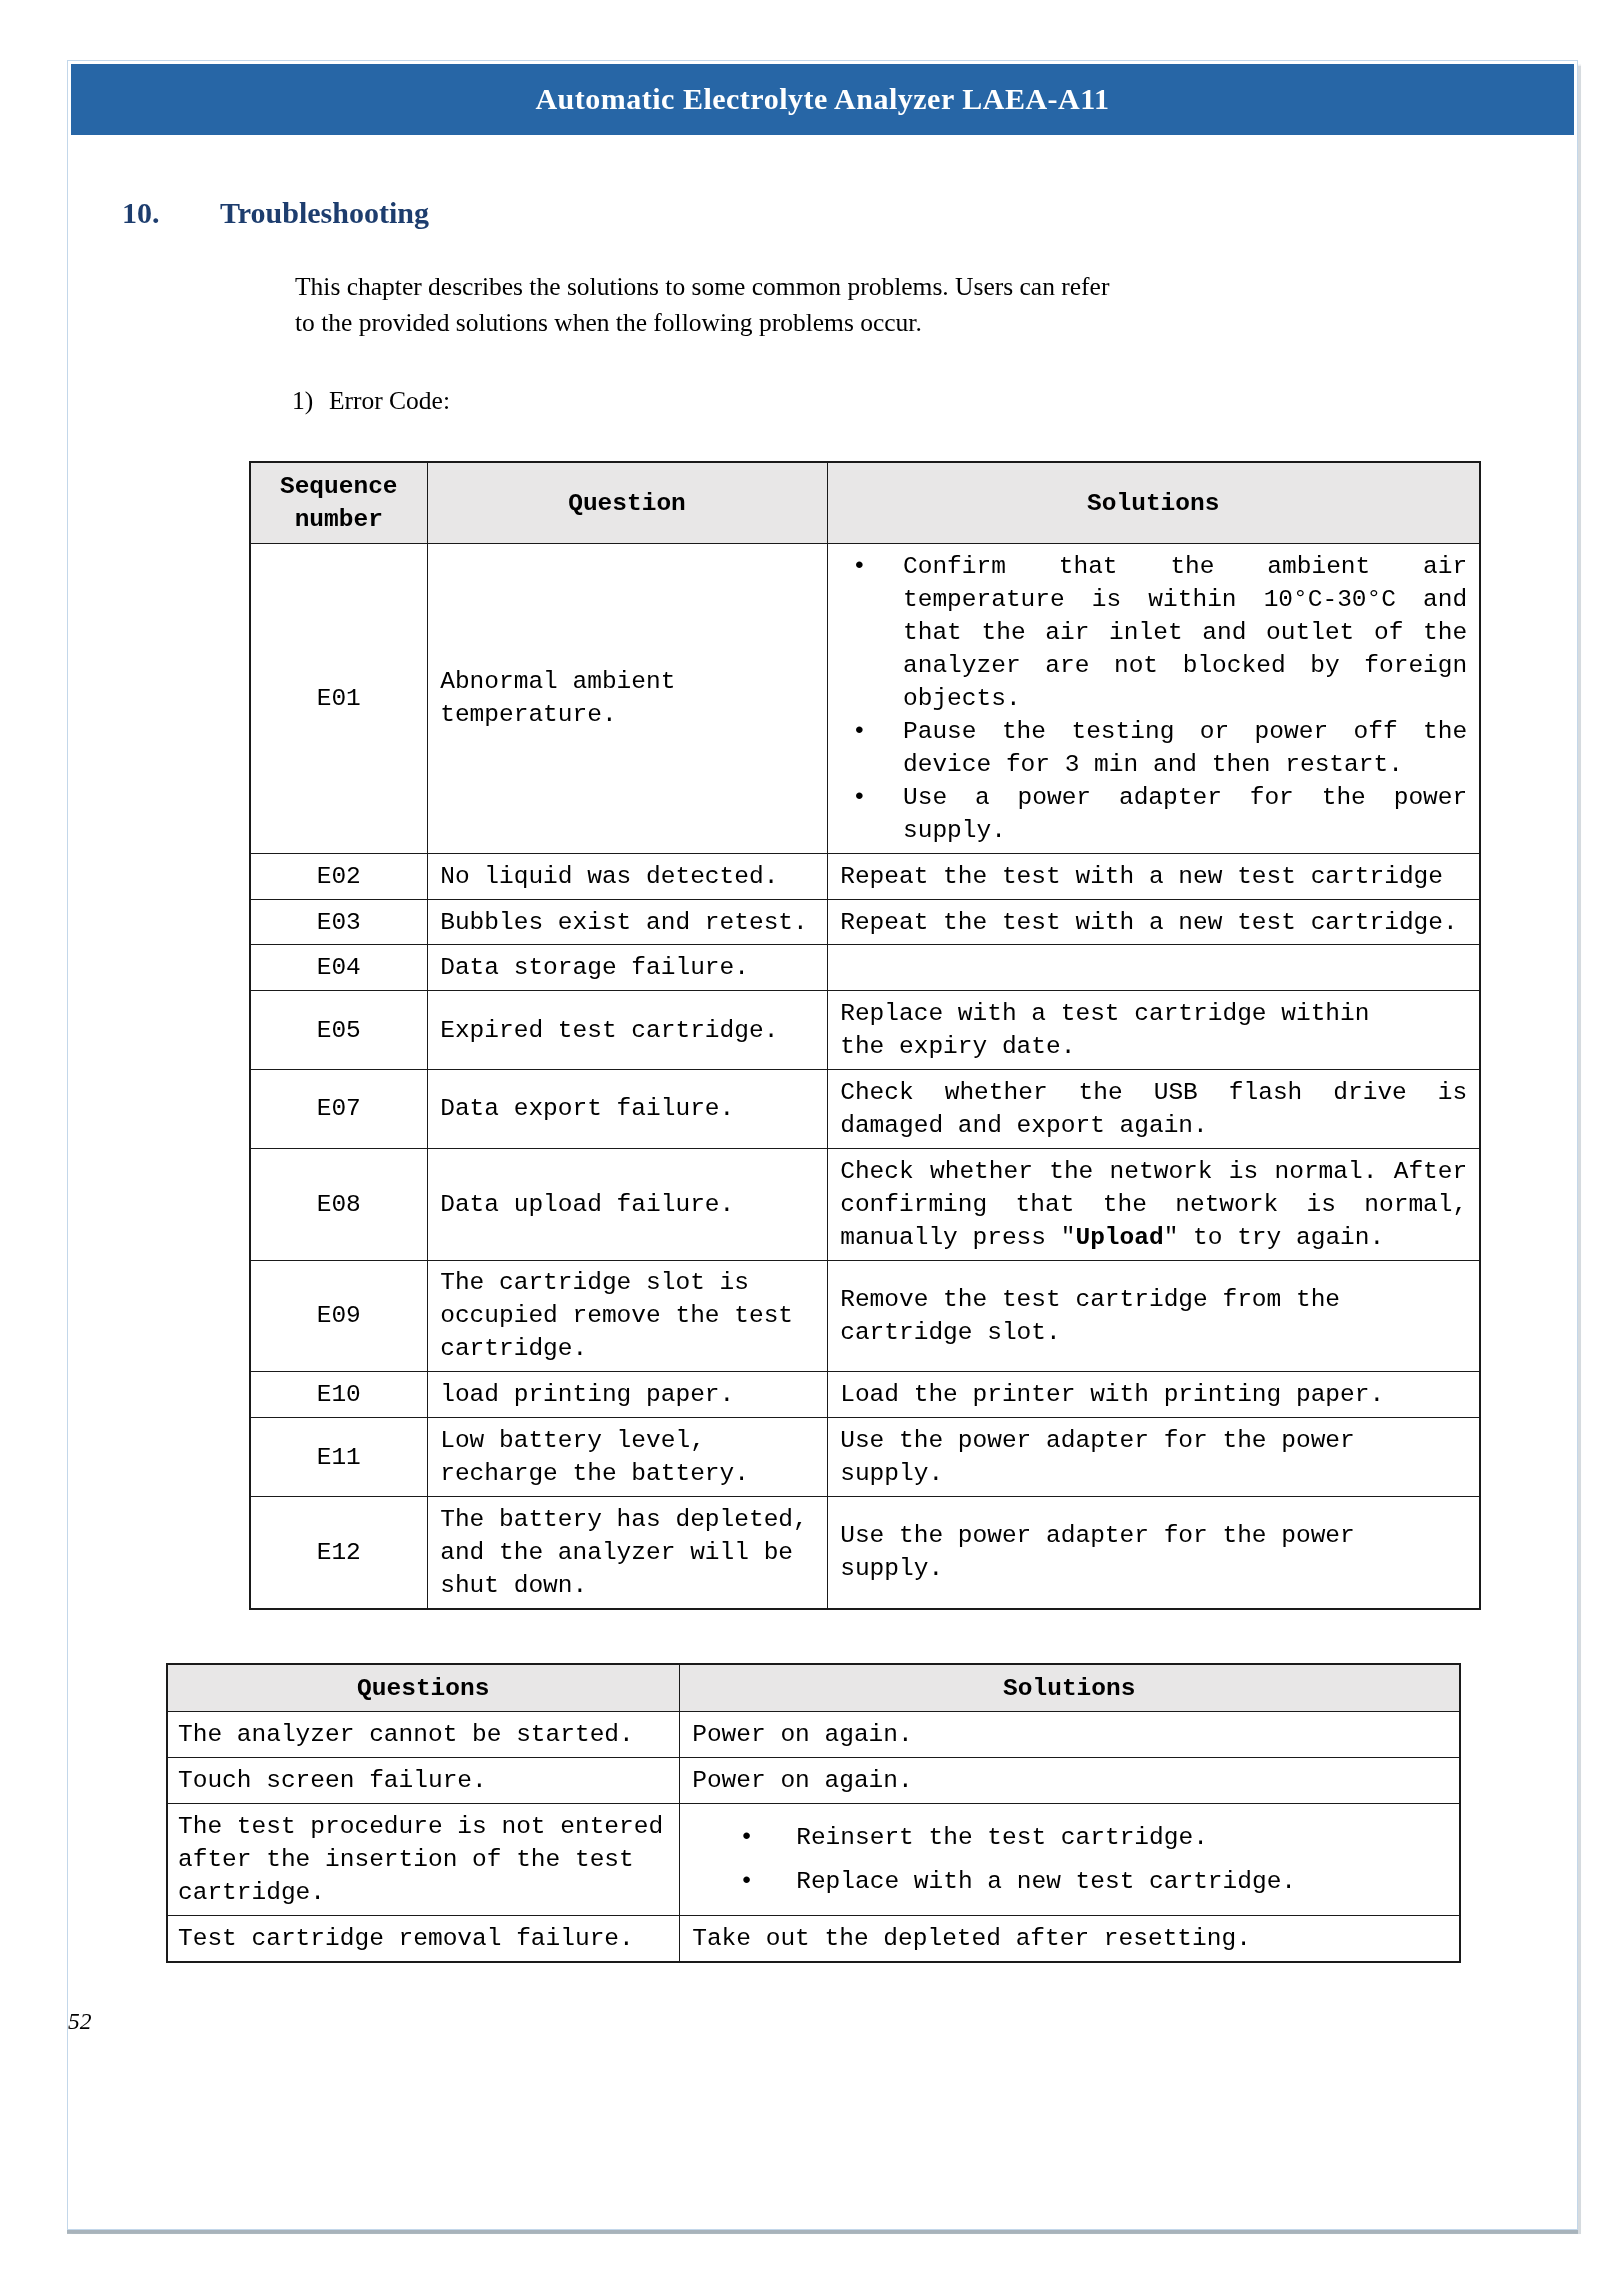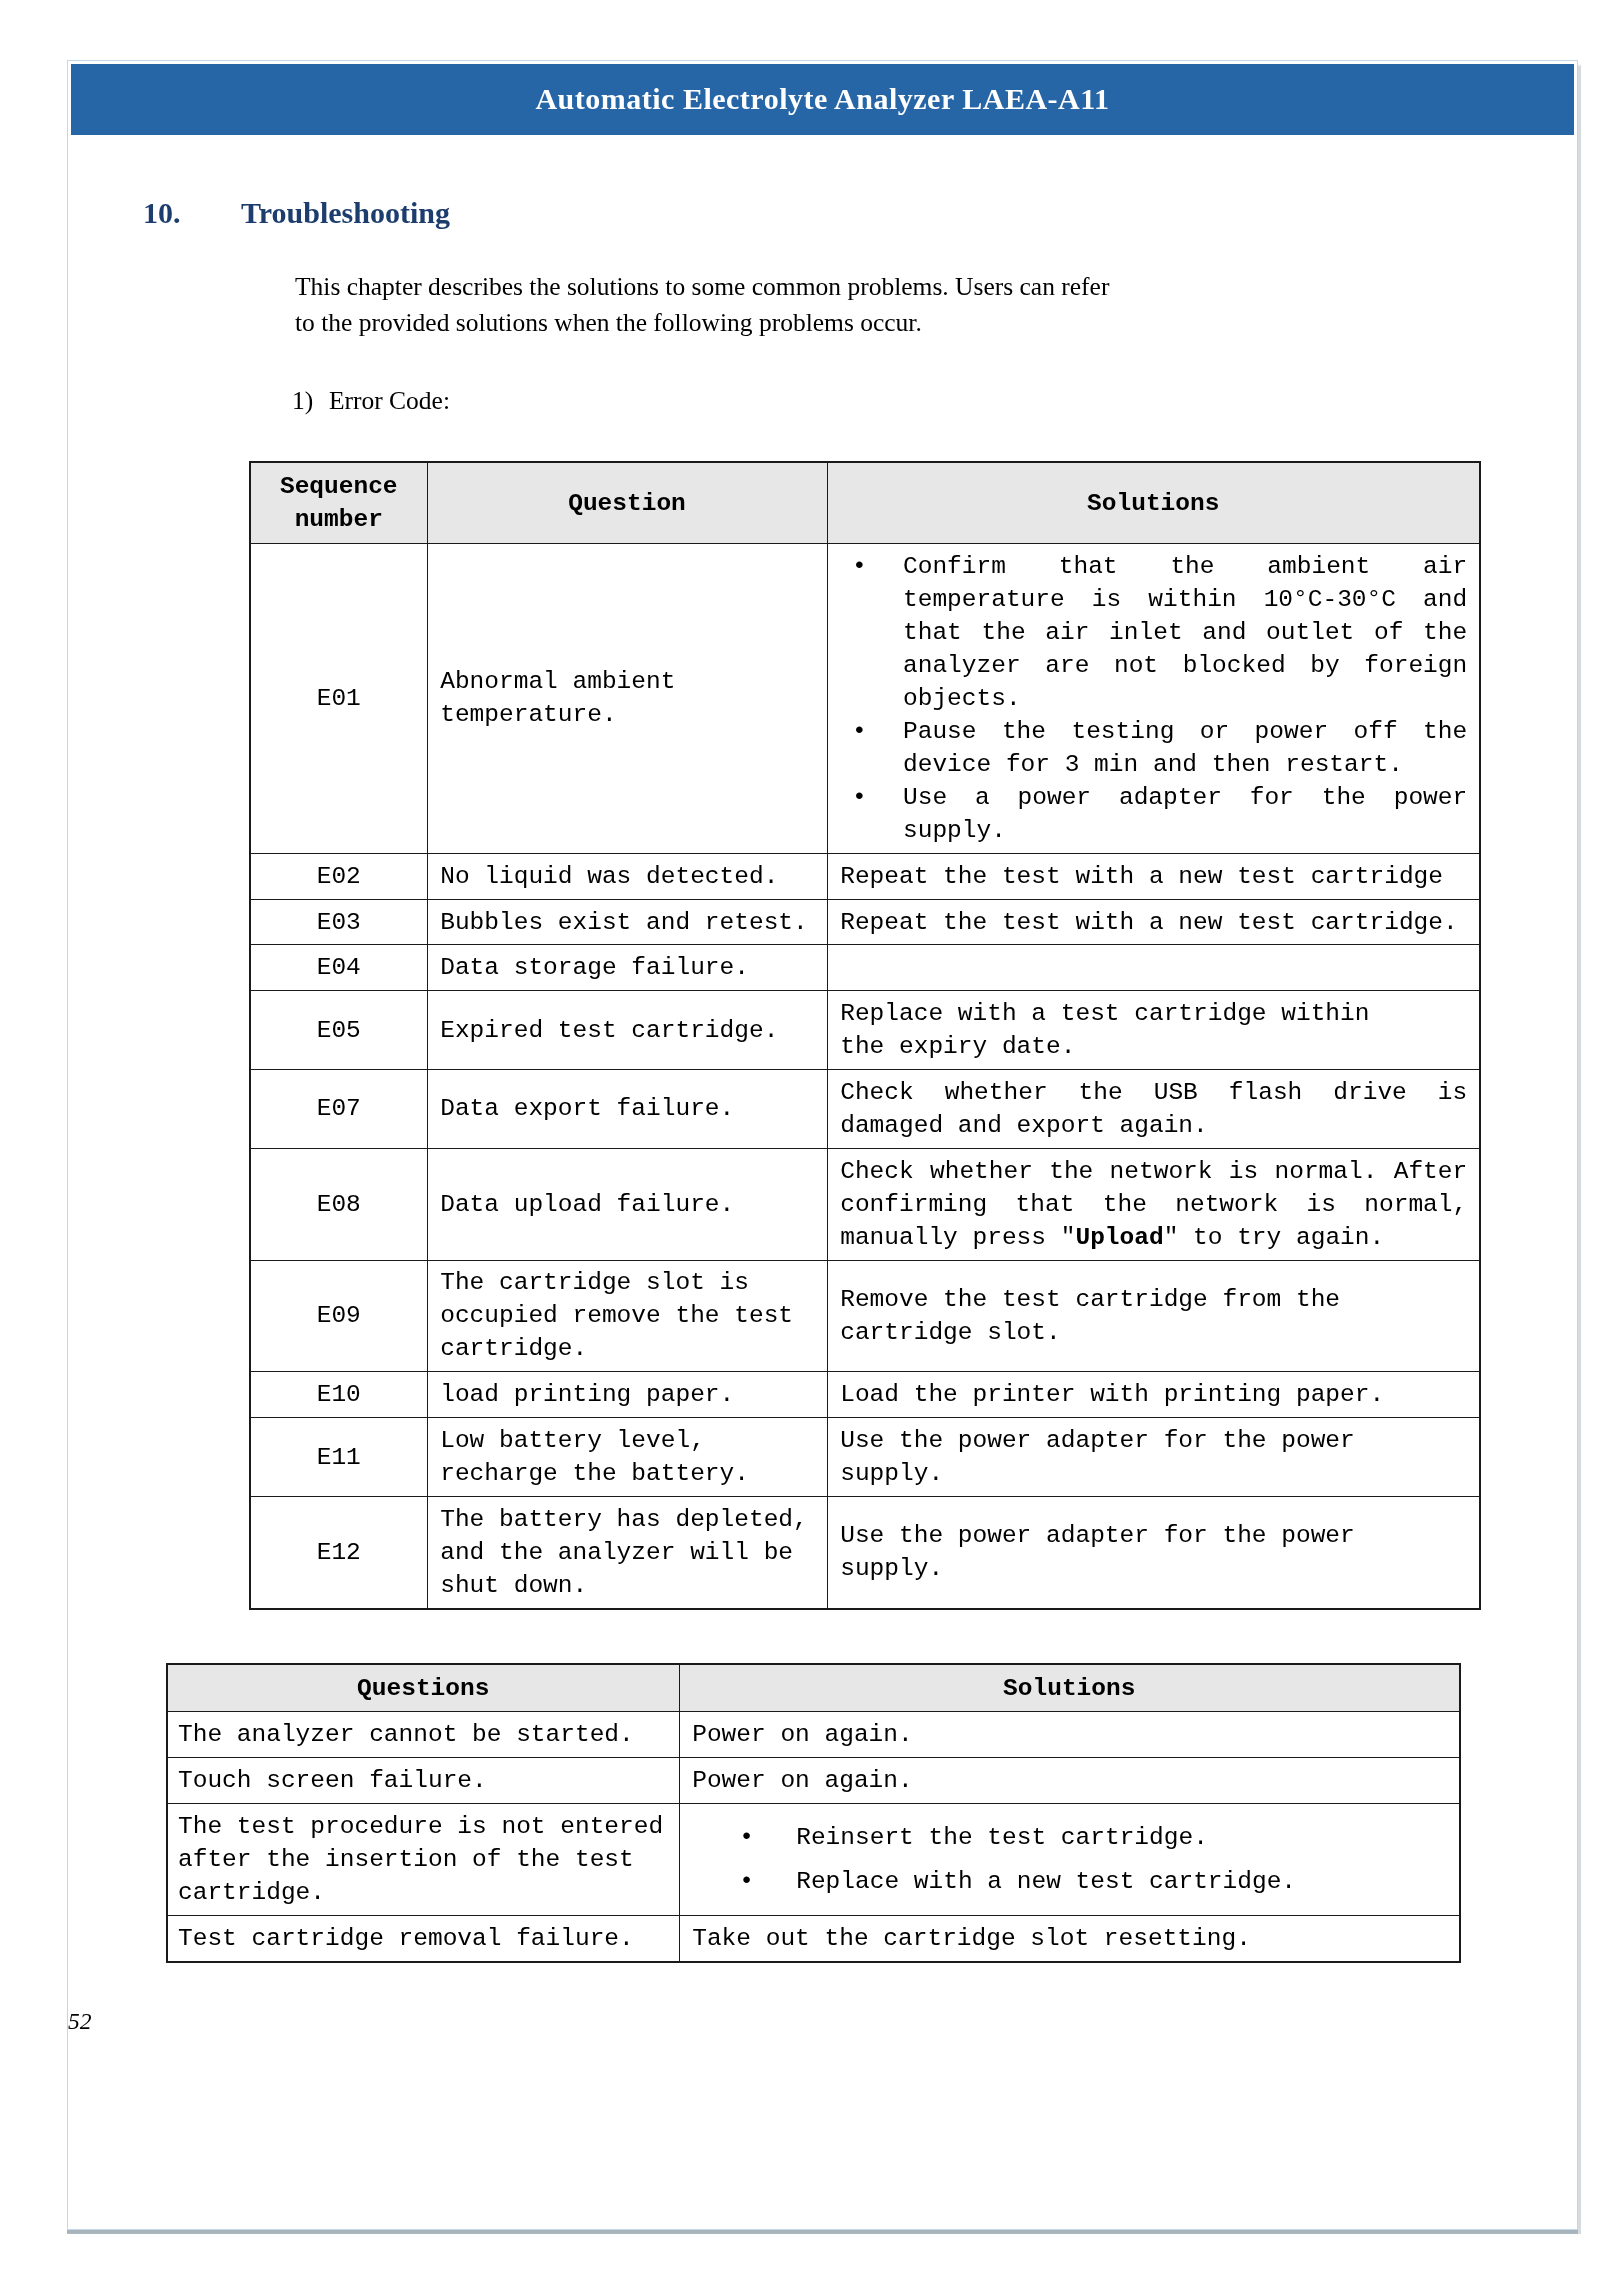--- a/index.html
+++ b/index.html
@@ -20,21 +20,21 @@
   }
   .topbar{
     margin:2.9px;height:71px;
     background:#2766a6;
     display:flex;align-items:center;justify-content:center;
   }
   .topbar-title{
     color:#ffffff;font-weight:bold;font-size:30px;letter-spacing:0.5px;
   }
   .section-heading{
-    margin:61px 0 0 75px;
+    margin:61px 0 0 54px;
     color:#1d3d6e;font-weight:bold;font-size:30px;
     display:flex;align-items:baseline;
   }
   .section-number{width:98px;flex:none;}
   .intro{
     margin:39px 0 0 227px;
     font-size:25.5px;line-height:1.42;
     max-width:1166px;
   }
   .subheading{
@@ -233,21 +233,21 @@
               </div>
               <div class="bullet-item">
                 <span class="bullet-marker">•</span>
                 <span class="bullet-text">Replace with a new test cartridge.</span>
               </div>
             </div>
           </td>
         </tr>
         <tr>
           <td class="q-cell">Test cartridge removal failure.</td>
-          <td class="s-cell">Take out the cartridge slot resetting.</td>
+          <td class="s-cell">Take out the depleted after resetting.</td>
         </tr>
       </tbody>
   </table>
 
   <div class="page-number">52</div>
 
 </div>
 
 
 </body></html>

